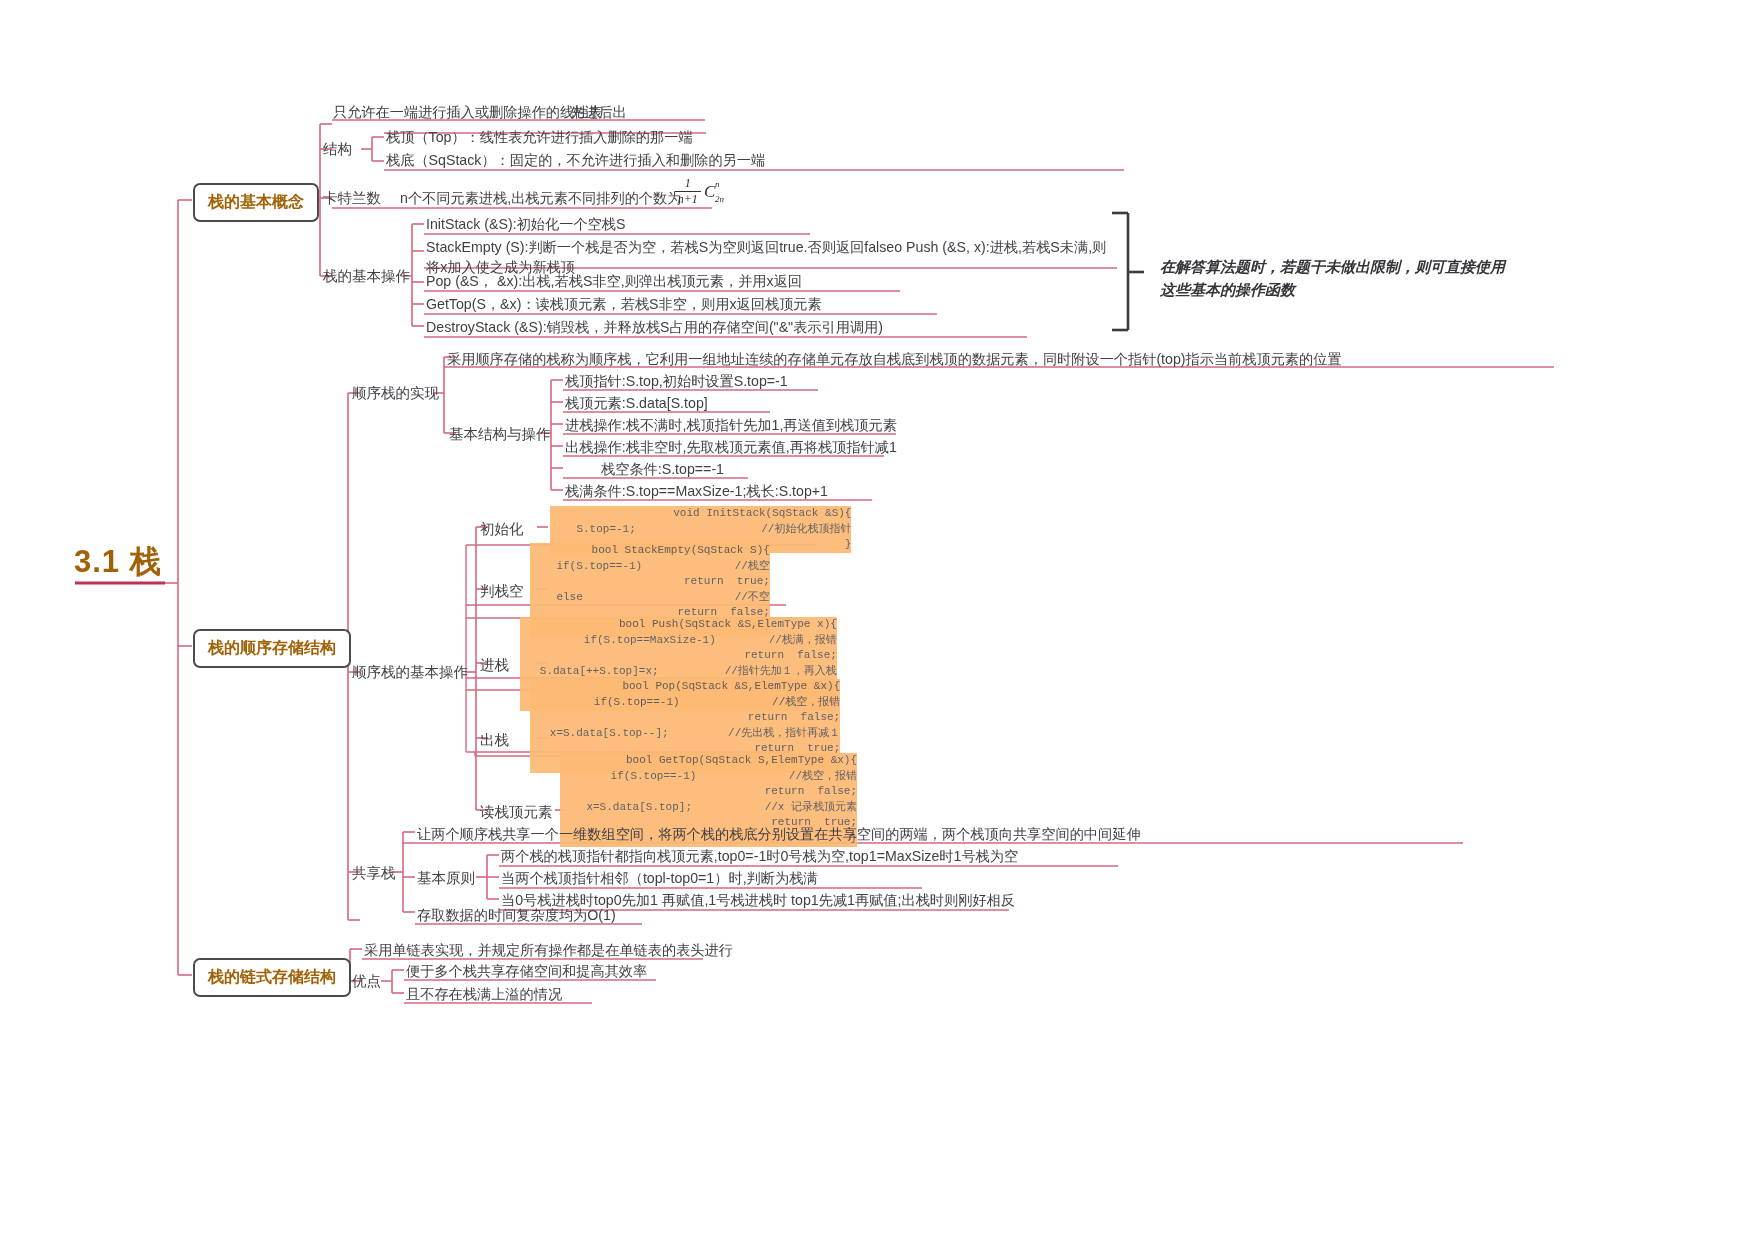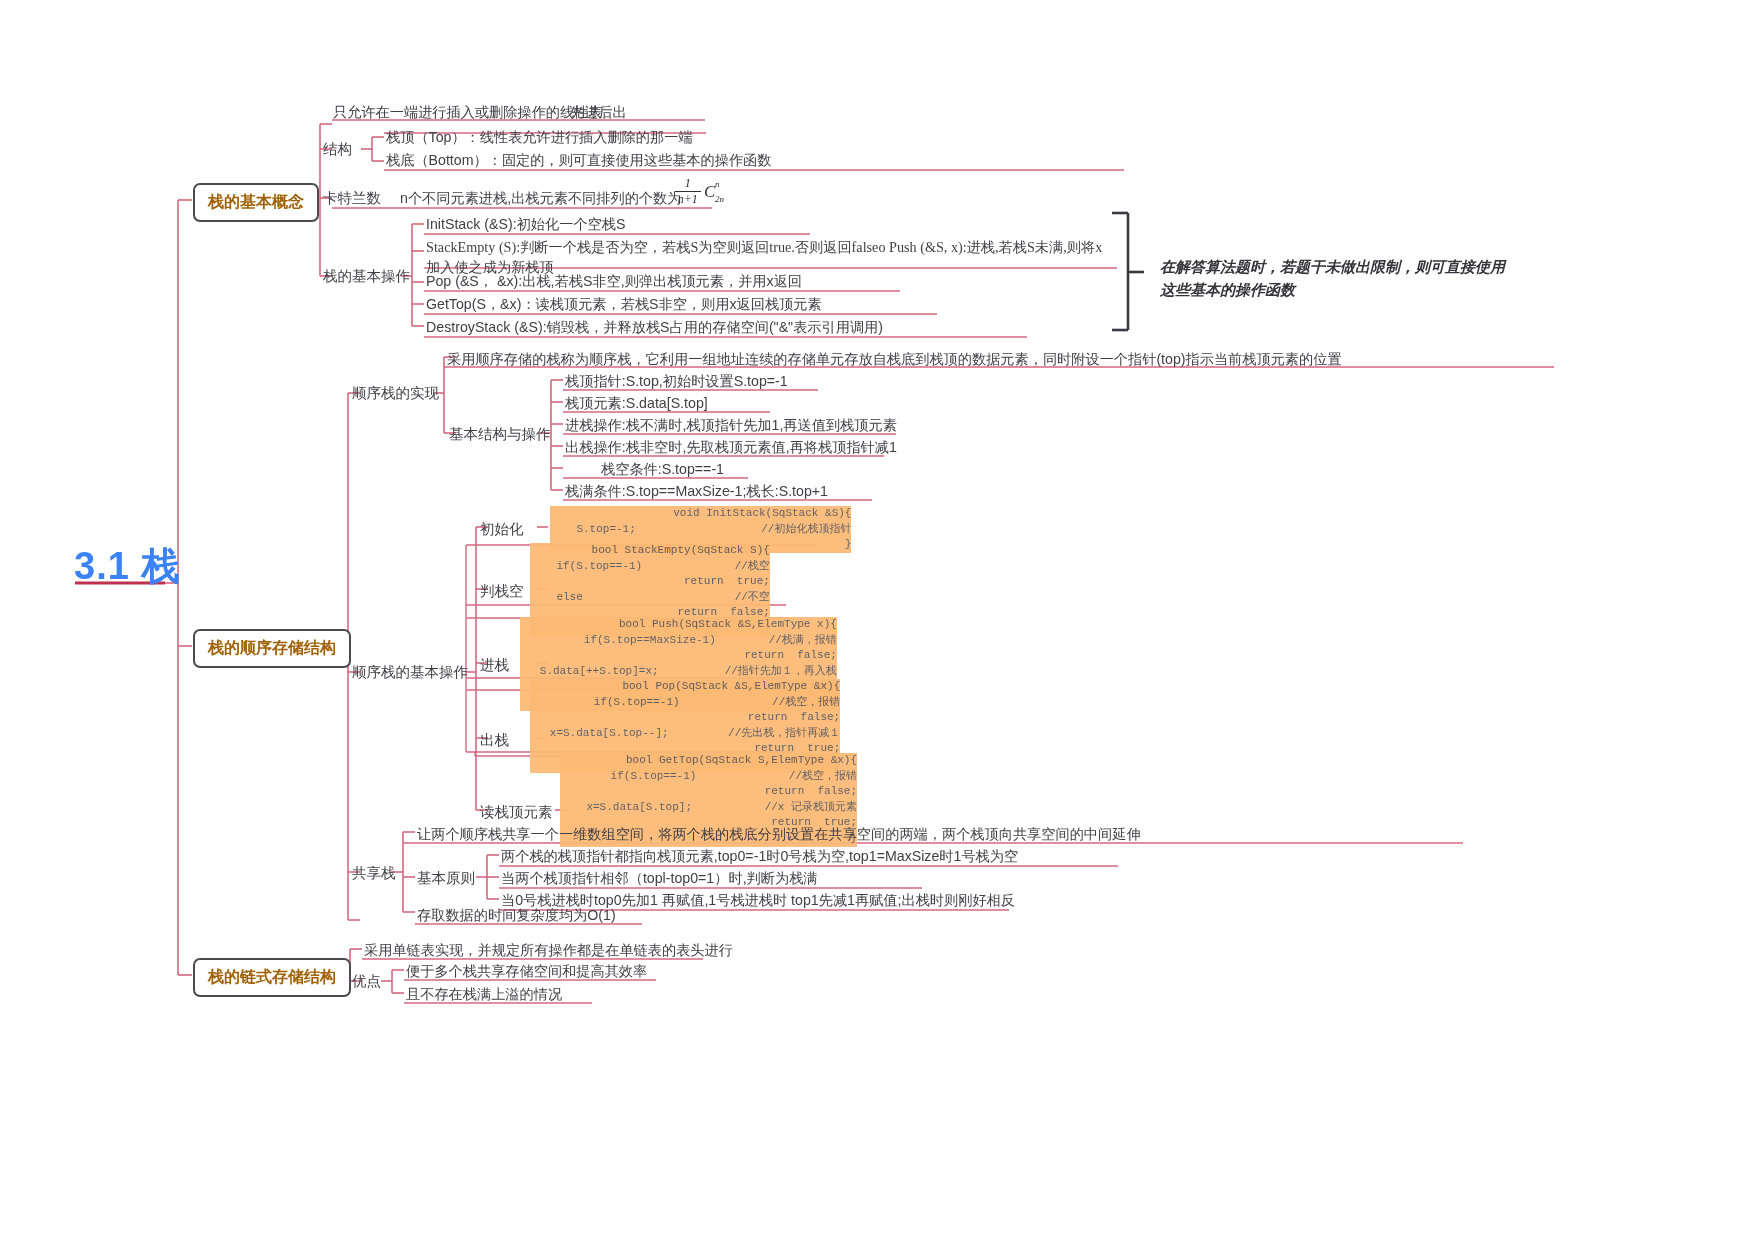--- a/index.html
+++ b/index.html
@@ -12,23 +12,23 @@
     color: #3d3d3d;
     position: relative;
     overflow: hidden;
   }
   .canvas { position: absolute; inset: 0; }
   svg.links { position: absolute; left: 0; top: 0; width: 1755px; height: 1240px; pointer-events: none; }
 
   
   .root-title {
     position: absolute;
-    font-size: 38px;
+    font-size: 31px;
     font-weight: 700;
-    color: #3b82f6;
+    color: #a16207;
     letter-spacing: 1px;
   }
 
   
   .topic-box {
     position: absolute;
     border: 2px solid #4a4a4f;
     border-radius: 7px;
     background: #ffffff;
     font-size: 16px;
@@ -243,34 +243,34 @@
 
   <div class="topic-box" style="left:193px; top:183px;">栈的基本概念</div>
   <div class="topic-box" style="left:193px; top:629px;">栈的顺序存储结构</div>
   <div class="topic-box" style="left:193px; top:958px;">栈的链式存储结构</div>
 
   <div class="leaf" style="left:333px; top:103px;">只允许在一端进行插入或删除操作的线性表</div>
   <div class="leaf" style="left:570px; top:103px;">先进后出</div>
 
   <div class="lvl2" style="left:323px; top:140px;">结构</div>
   <div class="leaf" style="left:386px; top:128px;">栈顶（Top）：线性表允许进行插入删除的那一端</div>
-  <div class="leaf" style="left:386px; top:151px;">栈底（Bottom）：固定的，则可直接使用这些基本的操作函数</div>
+  <div class="leaf" style="left:386px; top:151px;">栈底（SqStack）：固定的，不允许进行插入和删除的另一端</div>
 
   <div class="lvl2" style="left:323px; top:189px;">卡特兰数</div>
   <div class="leaf" style="left:400px; top:189px;">n个不同元素进栈,出栈元素不同排列的个数为</div>
   <div class="formula" style="left:660px; top:176px; width:70px;">
     <span class="frac">
       <span class="num">1</span>
       <span class="den">n+1</span>
     </span><span class="comb"><span>C</span><sup>n</sup><sub>2n</sub></span>
   </div>
 
   <div class="lvl2" style="left:323px; top:267px;">栈的基本操作</div>
   <div class="leaf" style="left:426px; top:215px;">InitStack (&amp;S):初始化一个空栈S</div>
-  <div class="leaf wrap" style="left:426px; top:238px; width:690px;font-family:Liberation Serif, serif;">StackEmpty (S):判断一个栈是否为空，若栈S为空则返回true.否则返回falseo Push (&amp;S, x):进栈,若栈S未满,则将x加入使之成为新栈顶</div>
+  <div class="leaf wrap" style="left:426px; top:238px; width:690px;">StackEmpty (S):判断一个栈是否为空，若栈S为空则返回true.否则返回falseo Push (&amp;S, x):进栈,若栈S未满,则将x加入使之成为新栈顶</div>
   <div class="leaf" style="left:426px; top:272px;">Pop (&amp;S， &amp;x):出栈,若栈S非空,则弹出栈顶元素，并用x返回</div>
   <div class="leaf" style="left:426px; top:295px;">GetTop(S，&amp;x)：读栈顶元素，若栈S非空，则用x返回栈顶元素</div>
   <div class="leaf" style="left:426px; top:318px;text-align:right;">DestroyStack (&amp;S):销毁栈，并释放栈S占用的存储空间("&amp;"表示引用调用)</div>
 
   <div class="note" style="left:1160px; top:255px;">在解答算法题时，若题干未做出限制，则可直接使用这些基本的操作函数</div>
 
   <div class="lvl2" style="left:352px; top:384px;">顺序栈的实现</div>
   <div class="leaf" style="left:447px; top:350px;">采用顺序存储的栈称为顺序栈，它利用一组地址连续的存储单元存放自栈底到栈顶的数据元素，同时附设一个指针(top)指示当前栈顶元素的位置</div>
 
   <div class="lvl2" style="left:449px; top:425px;">基本结构与操作</div>

